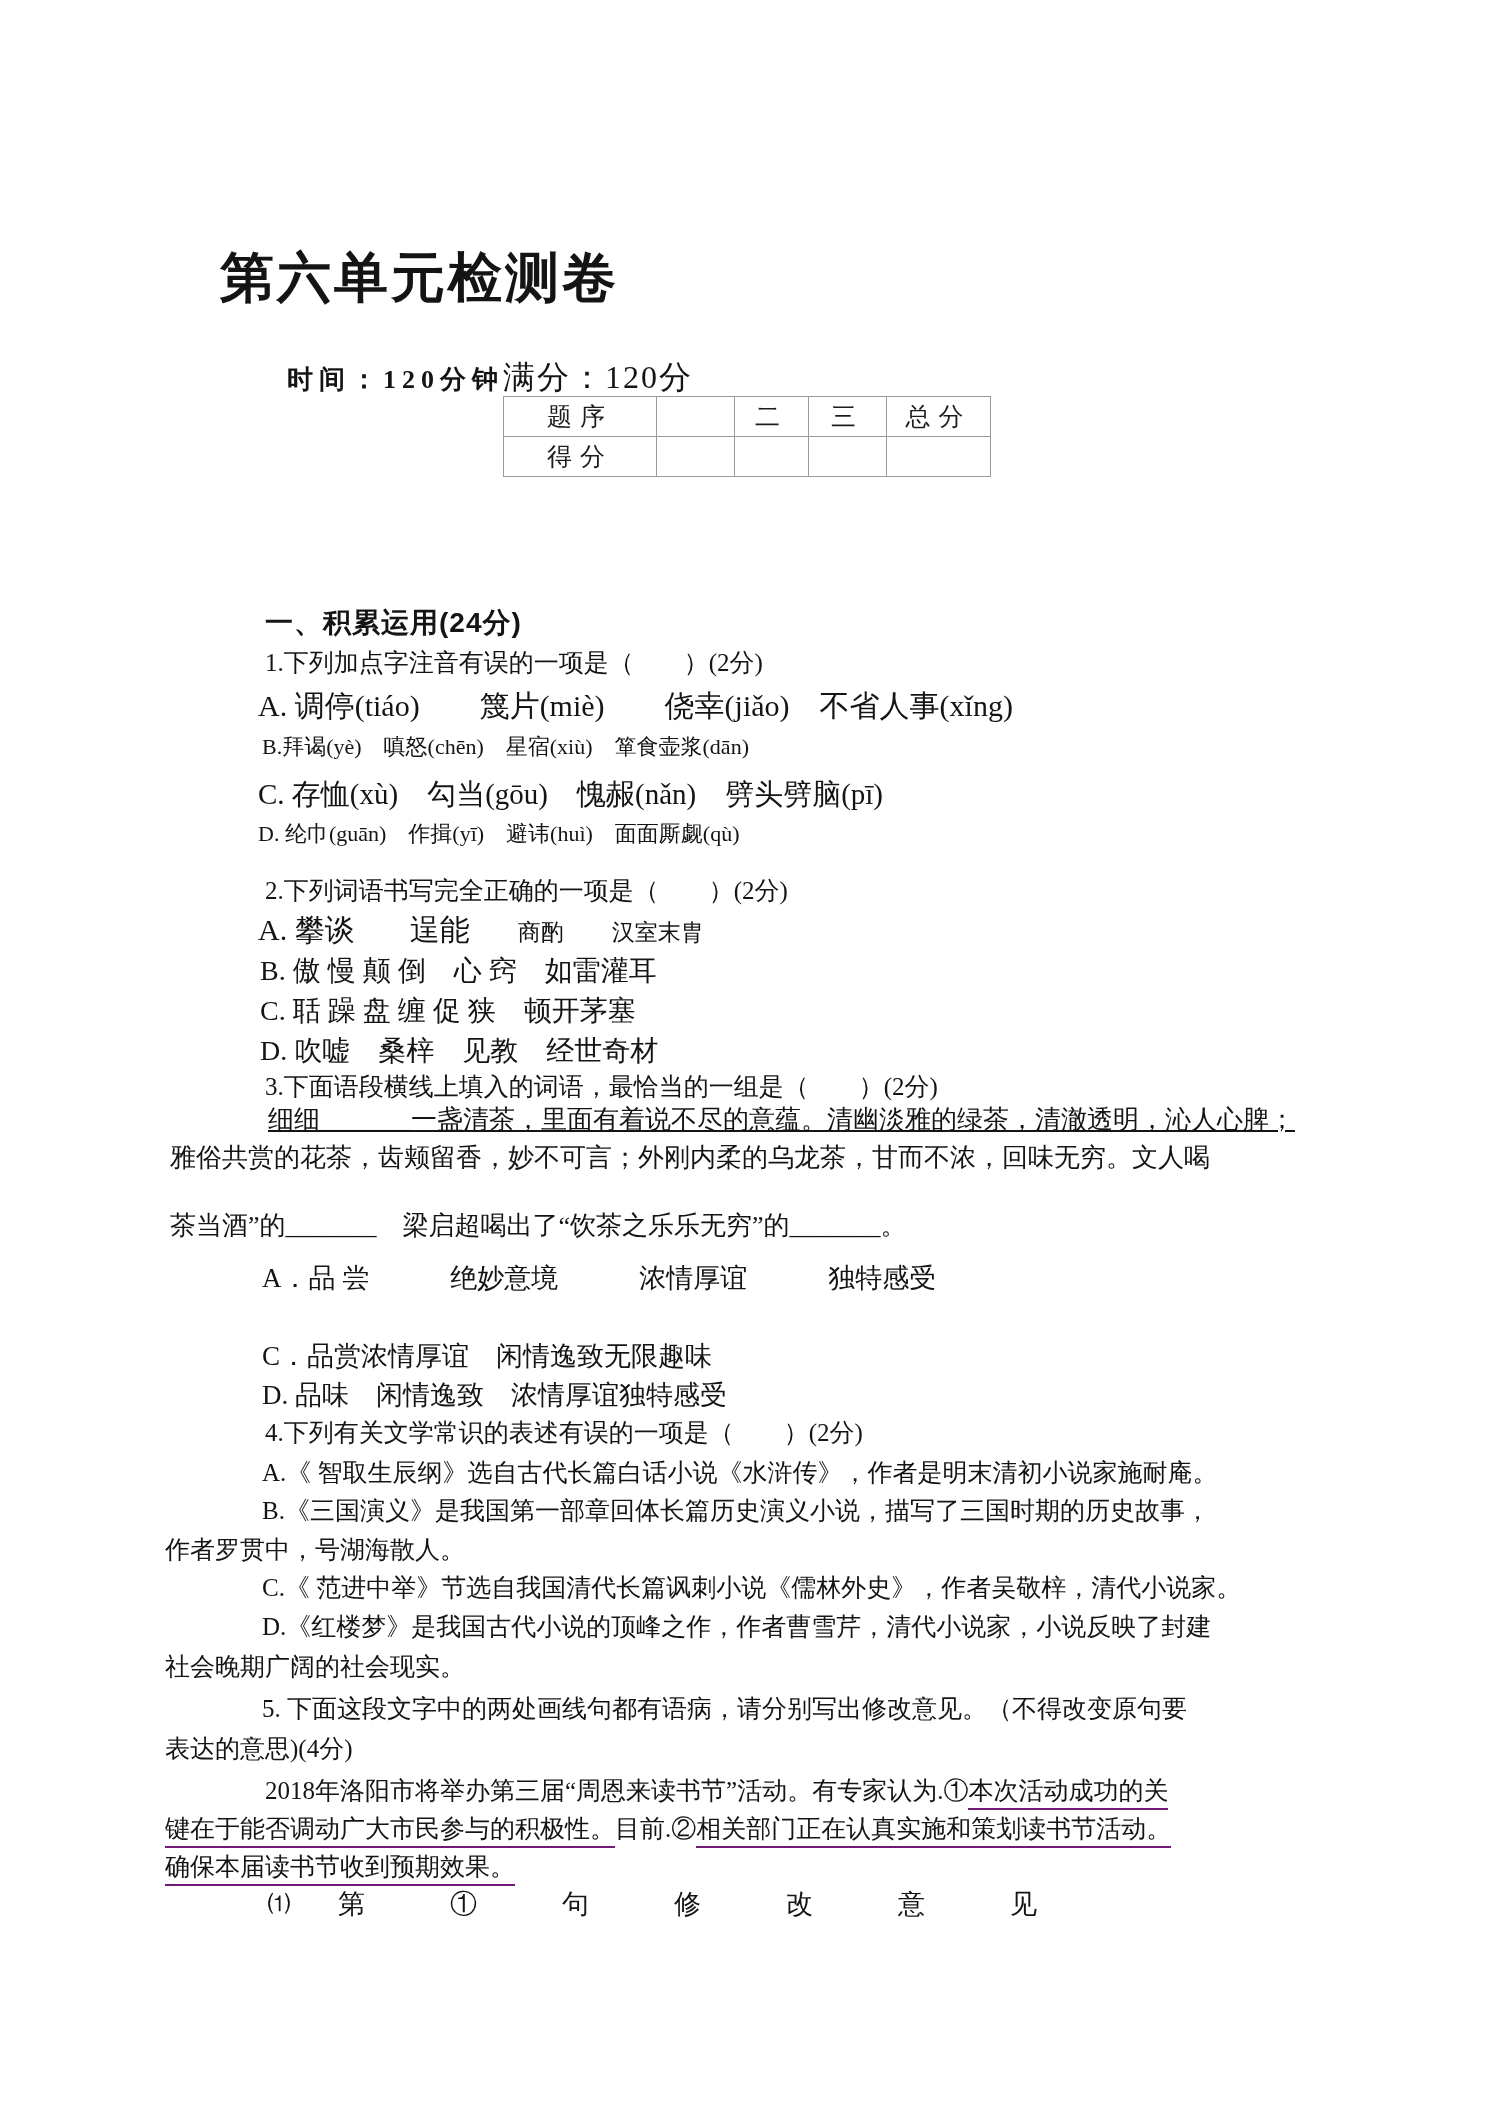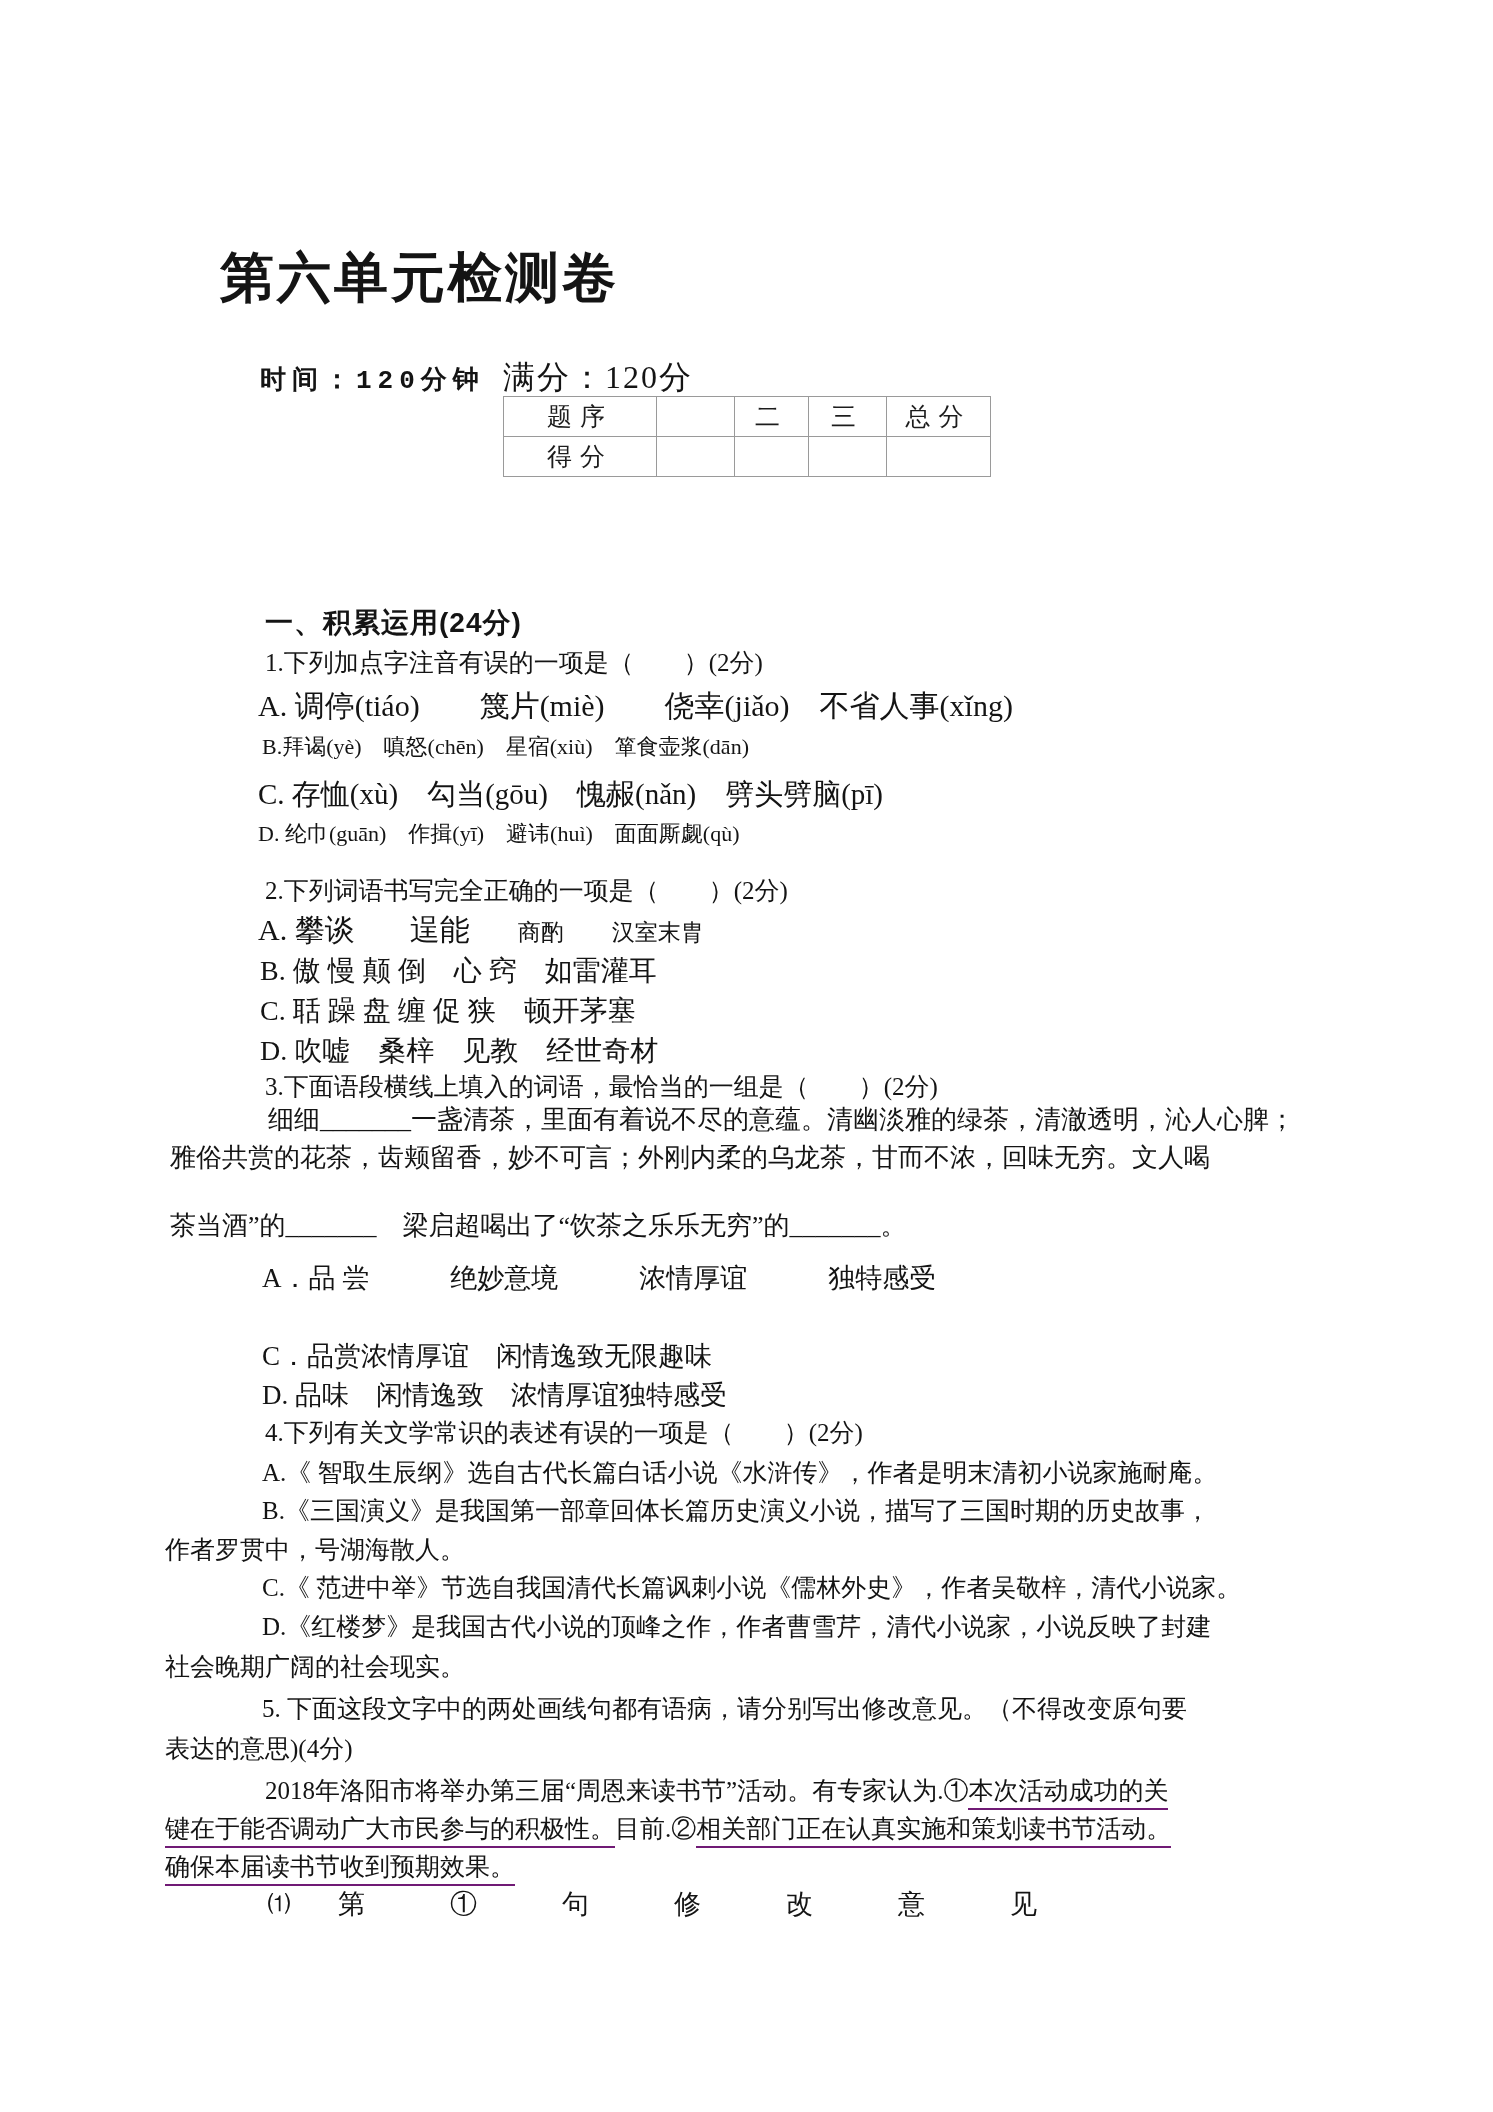--- a/index.html
+++ b/index.html
@@ -54,21 +54,21 @@
   .ans-marker{font-size:22px;vertical-align:2px;}
   .ans-label{font-size:27px;letter-spacing:85px;margin-left:48px;}
 </style>
 </head>
 <body>
 
 <div class="page">
 
   <div class="abs doc-title" style="left:220px;top:242px;">第六单元检测卷</div>
 
-  <div class="abs meta-time" style="left:260px;top:362px;font-family:Liberation Mono, monospace;">时间：120分钟</div>
+  <div class="abs meta-time" style="left:287px;top:362px;">时间：120分钟</div>
   <div class="abs meta-full" style="left:503px;top:356px;">满分：120分</div>
 
   <div class="abs" style="left:503px;top:396px;">
     <table class="score">
       <tbody>
         <tr>
           <td style="width:152px;">题序</td>
           <td style="width:77px;"></td>
           <td style="width:73px;">二</td>
           <td style="width:77px;">三</td>
@@ -95,21 +95,21 @@
 
   <div class="abs ln" style="left:265px;top:874px;">2.下列词语书写完全正确的一项是（　　）(2分)</div>
   <div class="abs opt1" style="left:258px;top:910px;">
     <span>A. 攀谈</span><span class="gap55"></span><span>逞能</span><span class="gap48"></span><span class="seg-small">商酌</span><span class="gap48"></span><span class="seg-small">汉室末胄</span>
   </div>
   <div class="abs opt2" style="left:260px;top:952px;">B. 傲 慢 颠 倒　心 窍　如雷灌耳</div>
   <div class="abs opt2" style="left:260px;top:992px;">C. 聒 躁 盘 缠 促 狭　顿开茅塞</div>
   <div class="abs opt2" style="left:260px;top:1032px;">D. 吹嘘　桑梓　见教　经世奇材</div>
 
   <div class="abs ln" style="left:265px;top:1070px;">3.下面语段横线上填入的词语，最恰当的一组是（　　）(2分)</div>
-  <div class="abs q3p" style="left:268px;top:1102px;">细细_______一盏清茶，里面有着说不尽的意蕴。清幽淡雅的绿茶，清澈透明，沁人心脾；</div>
+  <div class="abs q3p" style="left:268px;top:1102px;text-decoration:underline;">细细_______一盏清茶，里面有着说不尽的意蕴。清幽淡雅的绿茶，清澈透明，沁人心脾；</div>
   <div class="abs q3p" style="left:170px;top:1140px;">雅俗共赏的花茶，齿颊留香，妙不可言；外刚内柔的乌龙茶，甘而不浓，回味无穷。文人喝</div>
   <div class="abs q3p" style="left:170px;top:1208px;">茶当酒”的_______　梁启超喝出了“饮茶之乐乐无穷”的_______。</div>
   <div class="abs opt3" style="left:262px;top:1260px;">A．品 尝　　　绝妙意境　　　浓情厚谊　　　独特感受</div>
   <div class="abs opt3" style="left:262px;top:1338px;">C．品赏浓情厚谊　闲情逸致无限趣味</div>
   <div class="abs opt3" style="left:262px;top:1377px;">D. 品味　闲情逸致　浓情厚谊独特感受</div>
 
   <div class="abs ln" style="left:265px;top:1416px;">4.下列有关文学常识的表述有误的一项是（　　）(2分)</div>
   <div class="abs ln" style="left:262px;top:1456px;">A.《 智取生辰纲》选自古代长篇白话小说《水浒传》，作者是明末清初小说家施耐庵。</div>
   <div class="abs ln" style="left:262px;top:1494px;">B.《三国演义》是我国第一部章回体长篇历史演义小说，描写了三国时期的历史故事，</div>
   <div class="abs ln" style="left:165px;top:1533px;">作者罗贯中，号湖海散人。</div>

